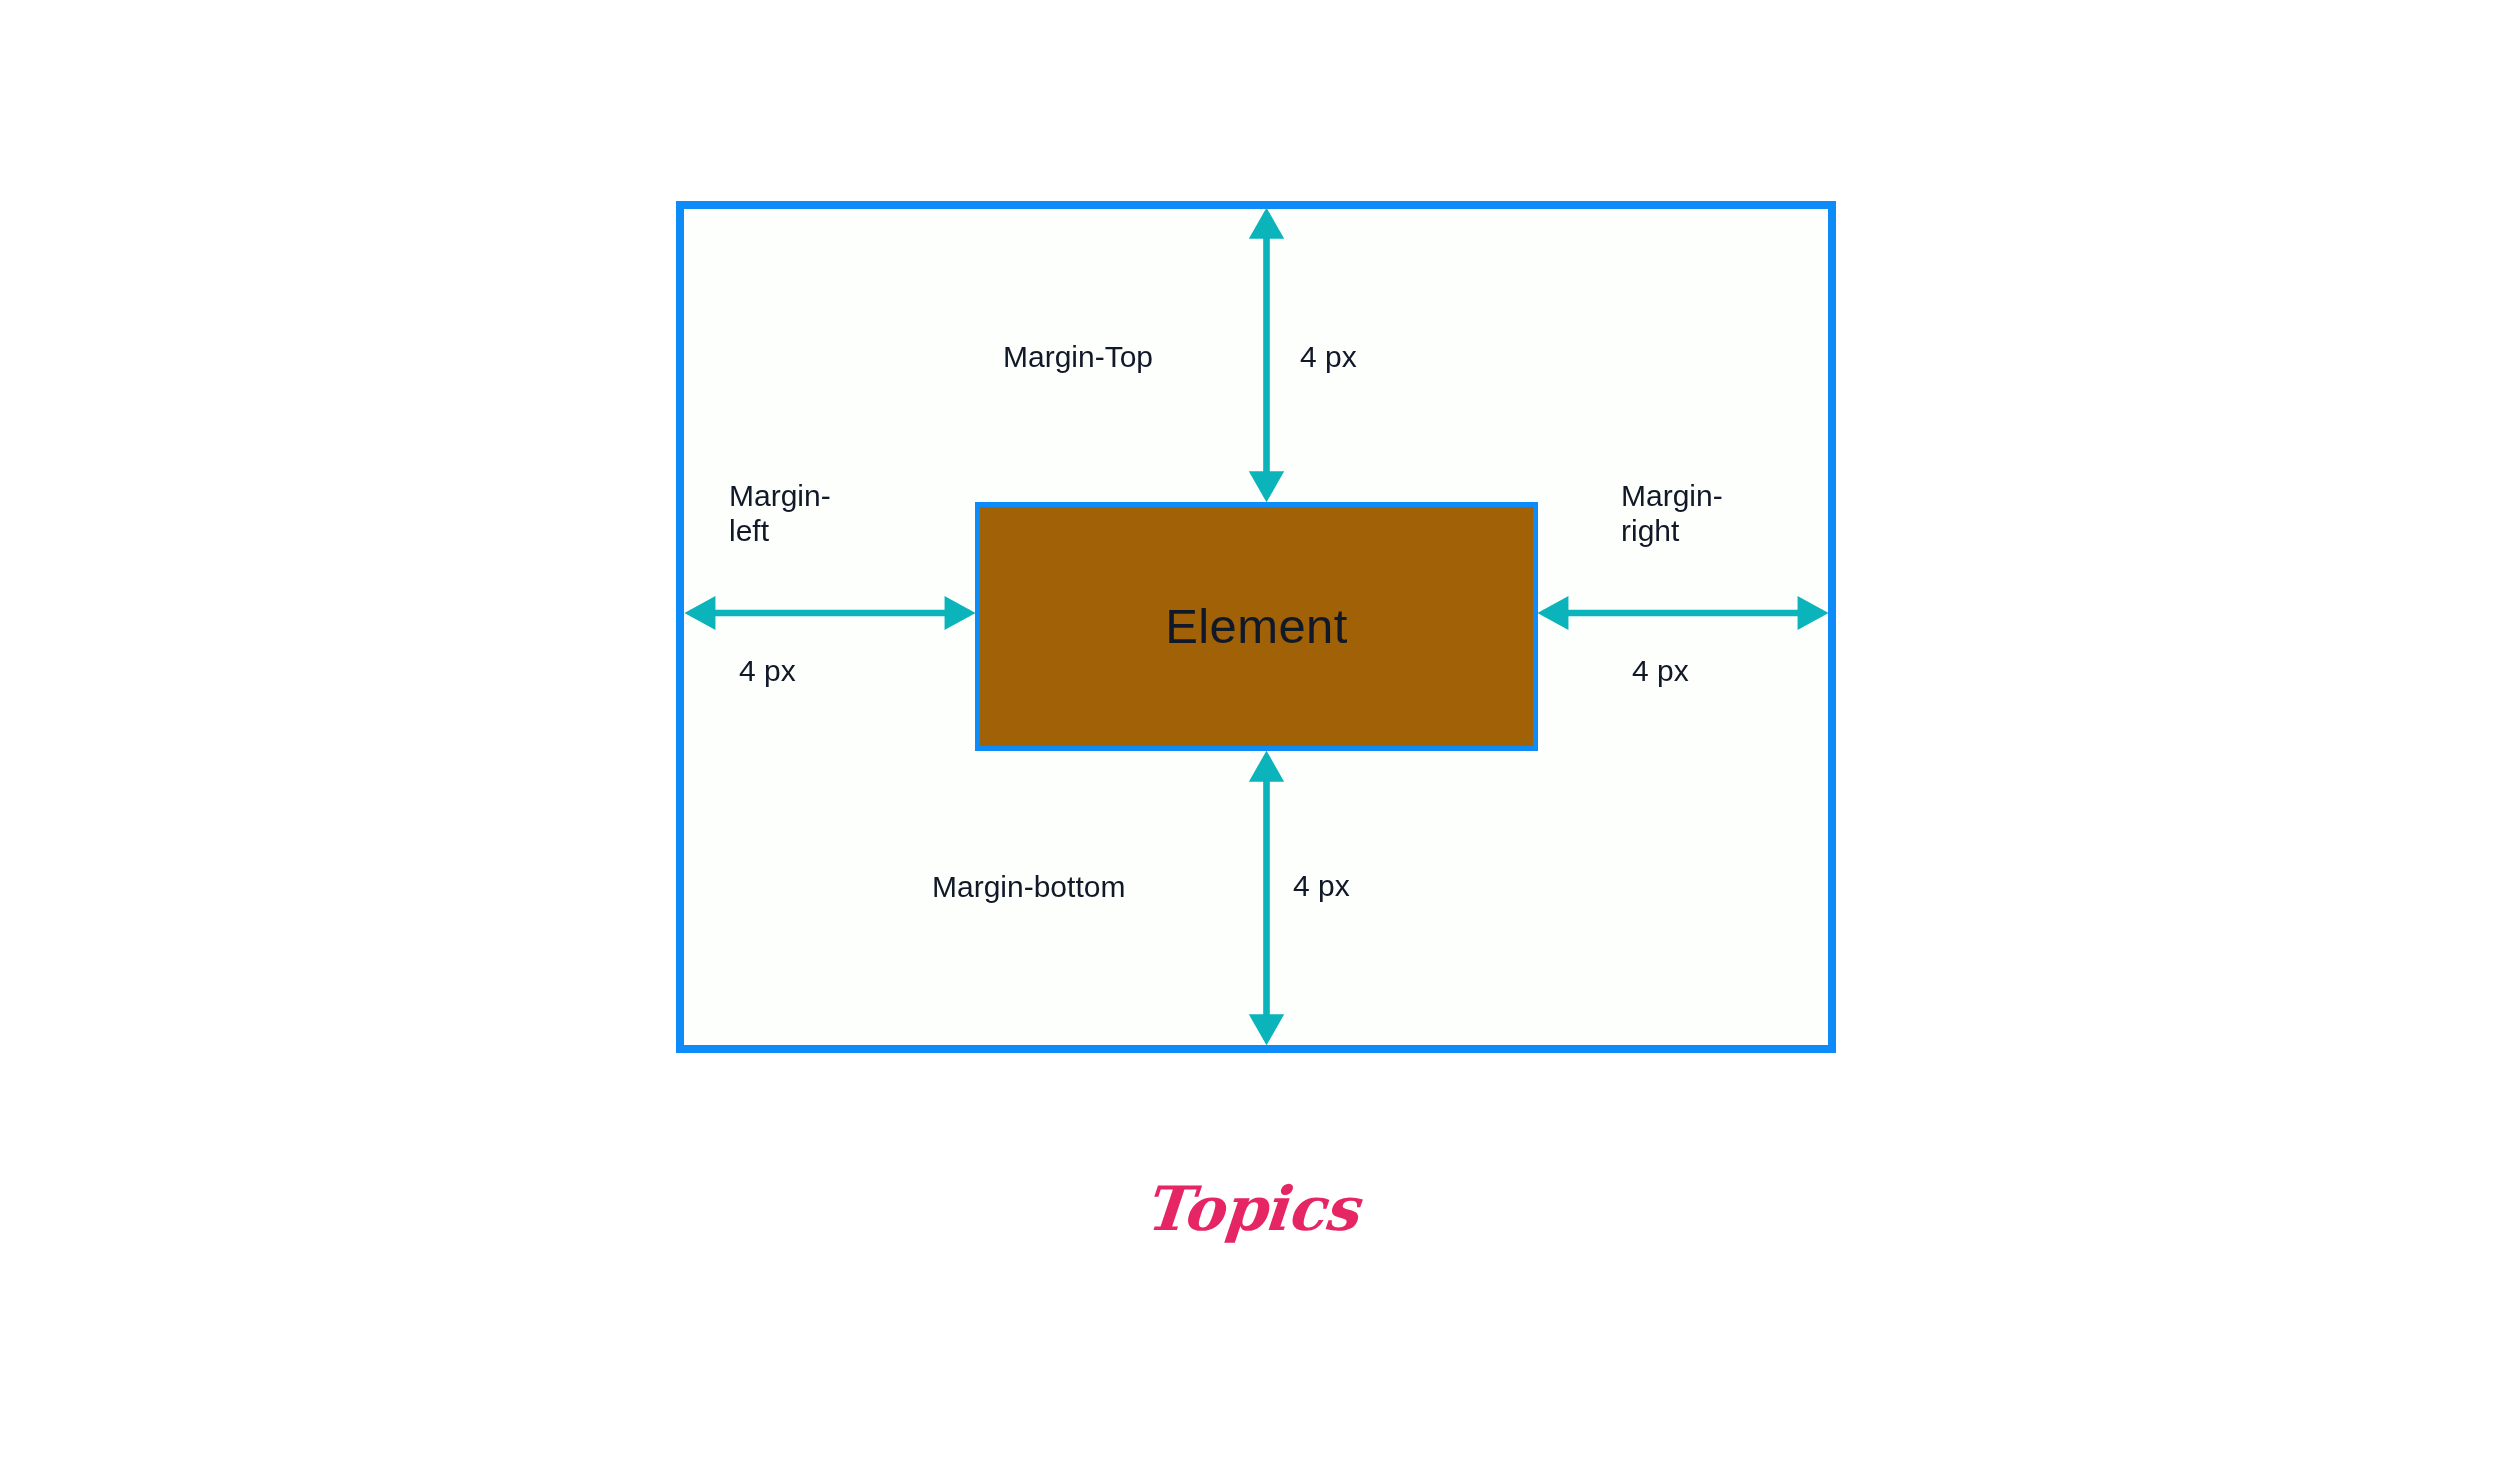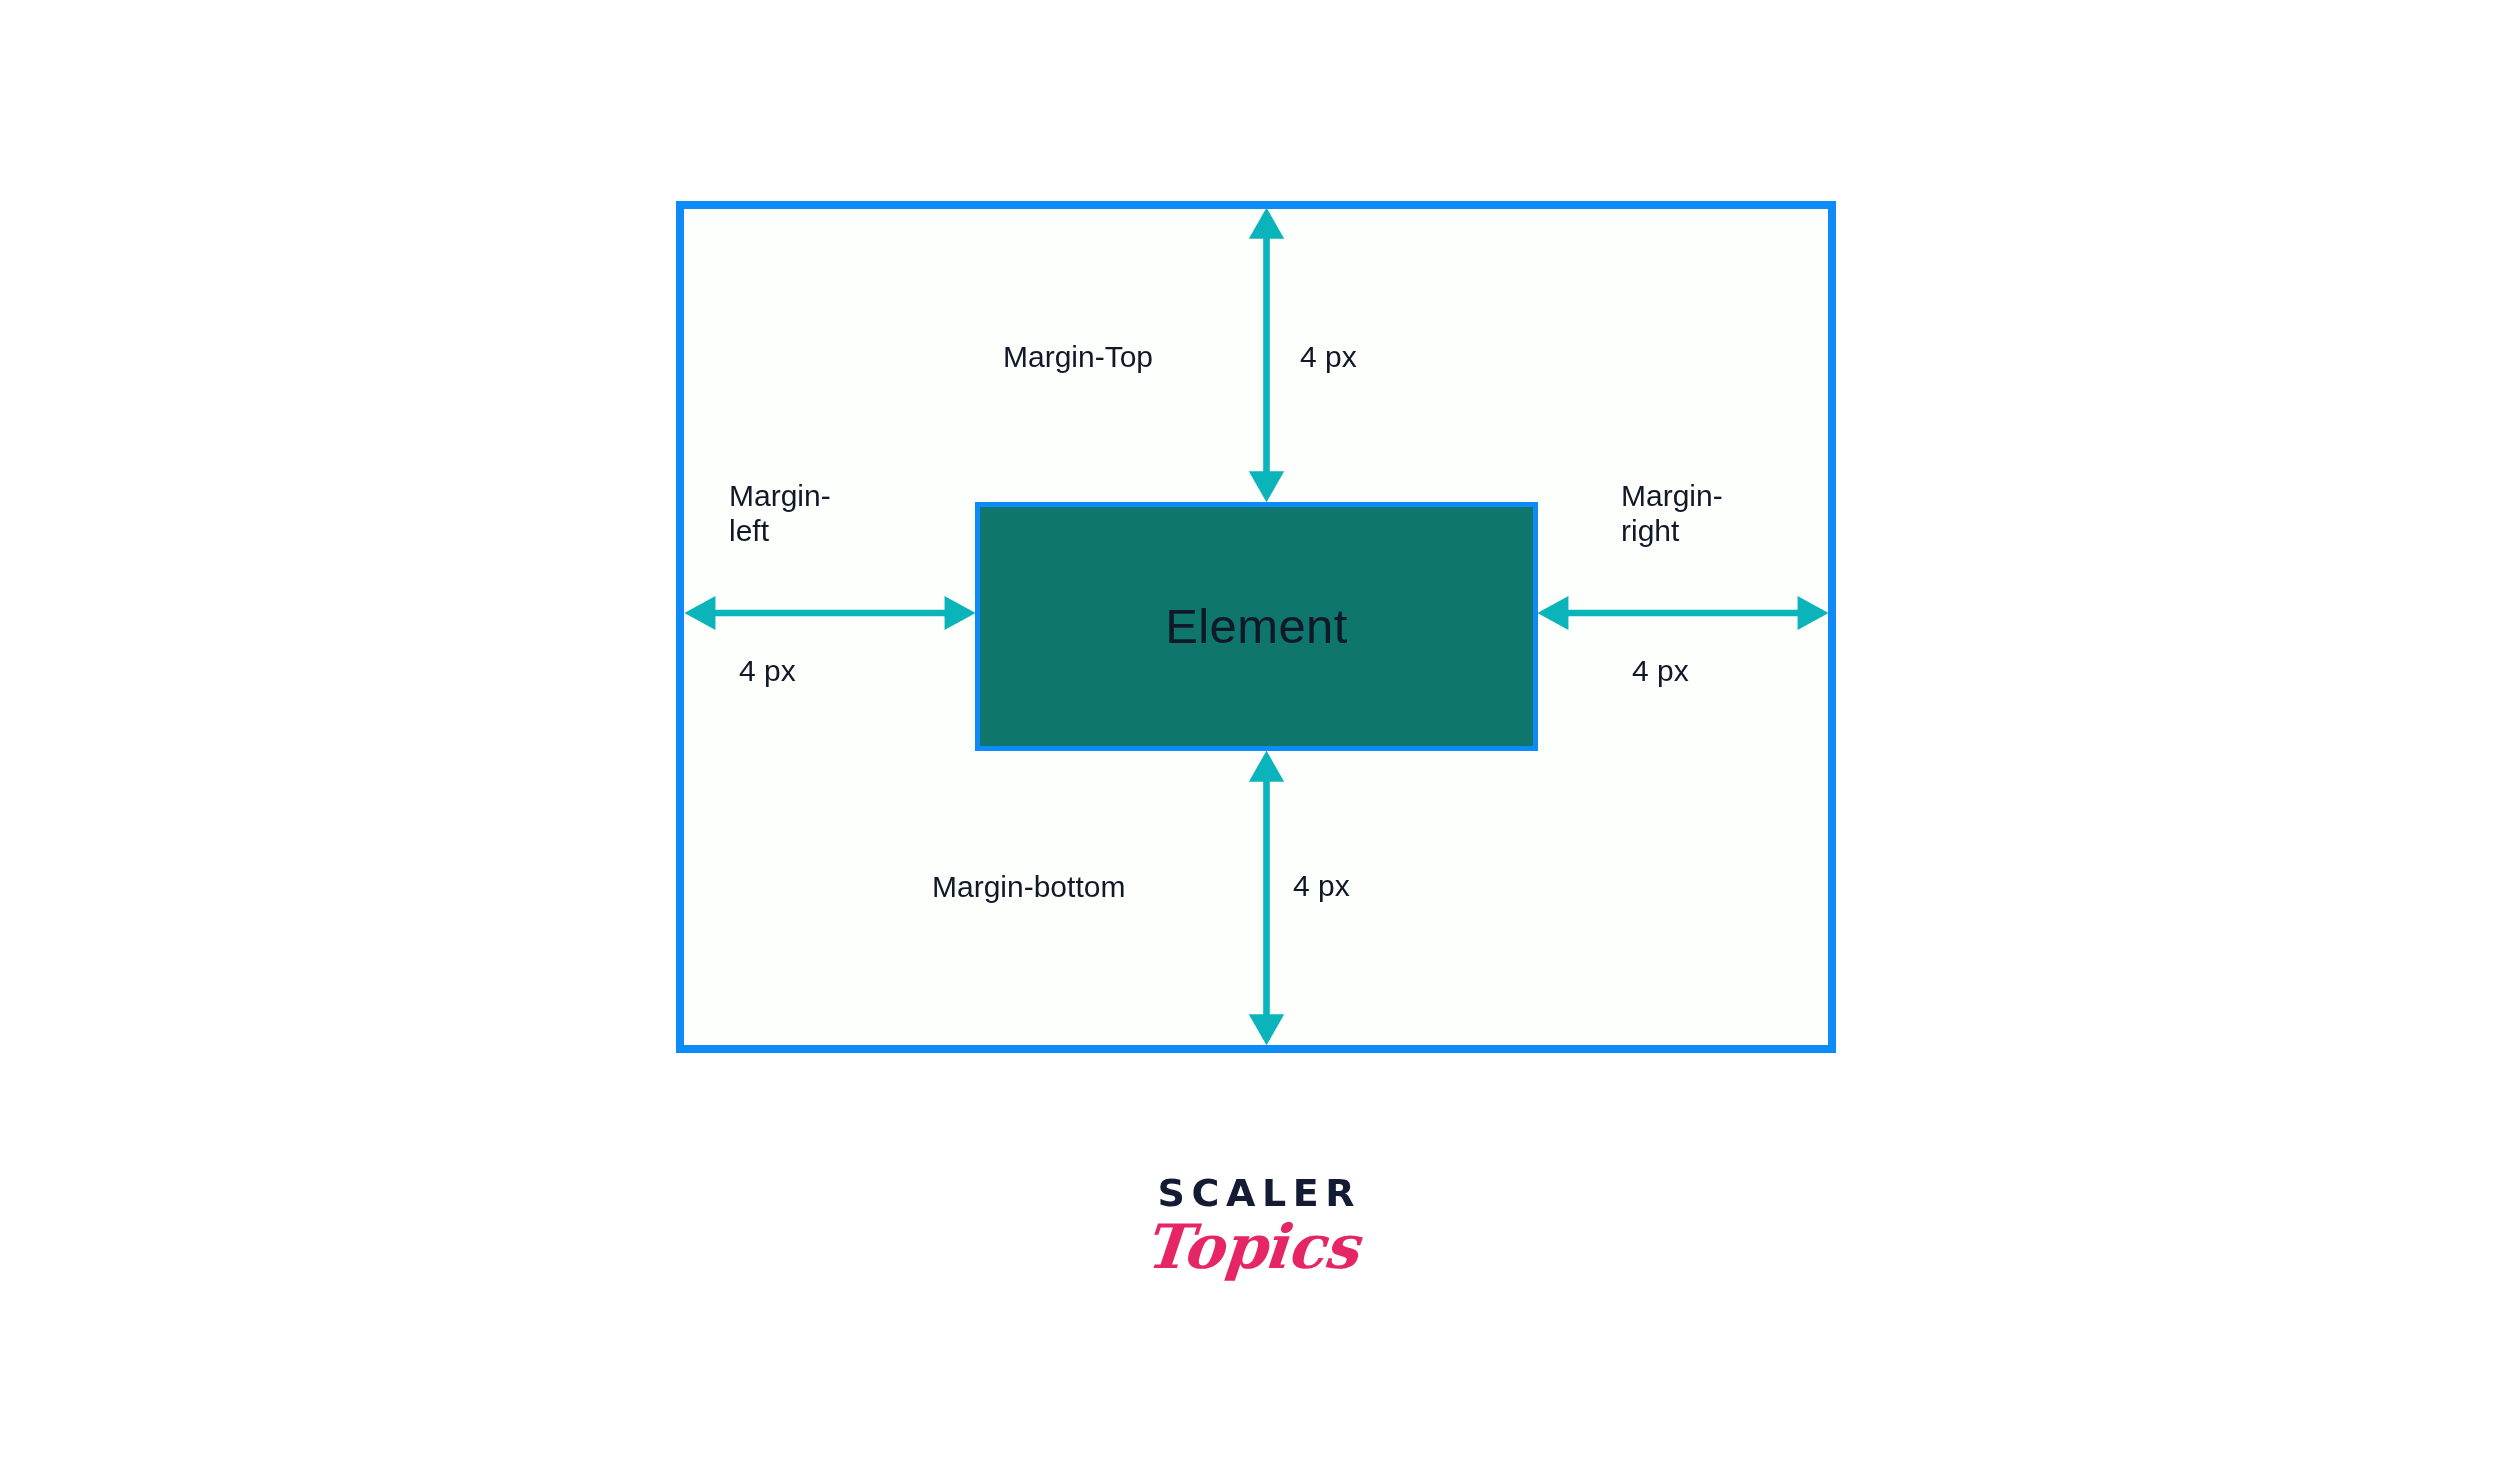--- a/index.html
+++ b/index.html
@@ -38,21 +38,21 @@
 
   
   #element-box {
     position: absolute;
     left: 975px;
     top: 502px;
     width: 563px;
     height: 249px;
     box-sizing: border-box;
     border: 5.9px solid #0d8bf8;
-    background: #0f766e;
+    background: #a16207;
     display: flex;
     align-items: center;
     justify-content: center;
   }
   #element-box .element-label {
     font-size: 49px;
     font-weight: 400;
     color: #111827;
     letter-spacing: 0.4px;
     line-height: 1;
@@ -165,18 +165,17 @@
   <div class="label two-line" id="label-margin-right">
     <span>Margin-</span><br>
     <span>right</span>
   </div>
   <div class="label" id="value-margin-right">4 px</div>
 
   <div class="label" id="label-margin-bottom">Margin-bottom</div>
   <div class="label" id="value-margin-bottom">4 px</div>
 
   <div id="brand-logo">
-    <span id="brand-scaler">SCALER</span>
     <span id="brand-topics">Topics</span>
   </div>
 
 </div>
 
 
 </body></html>

